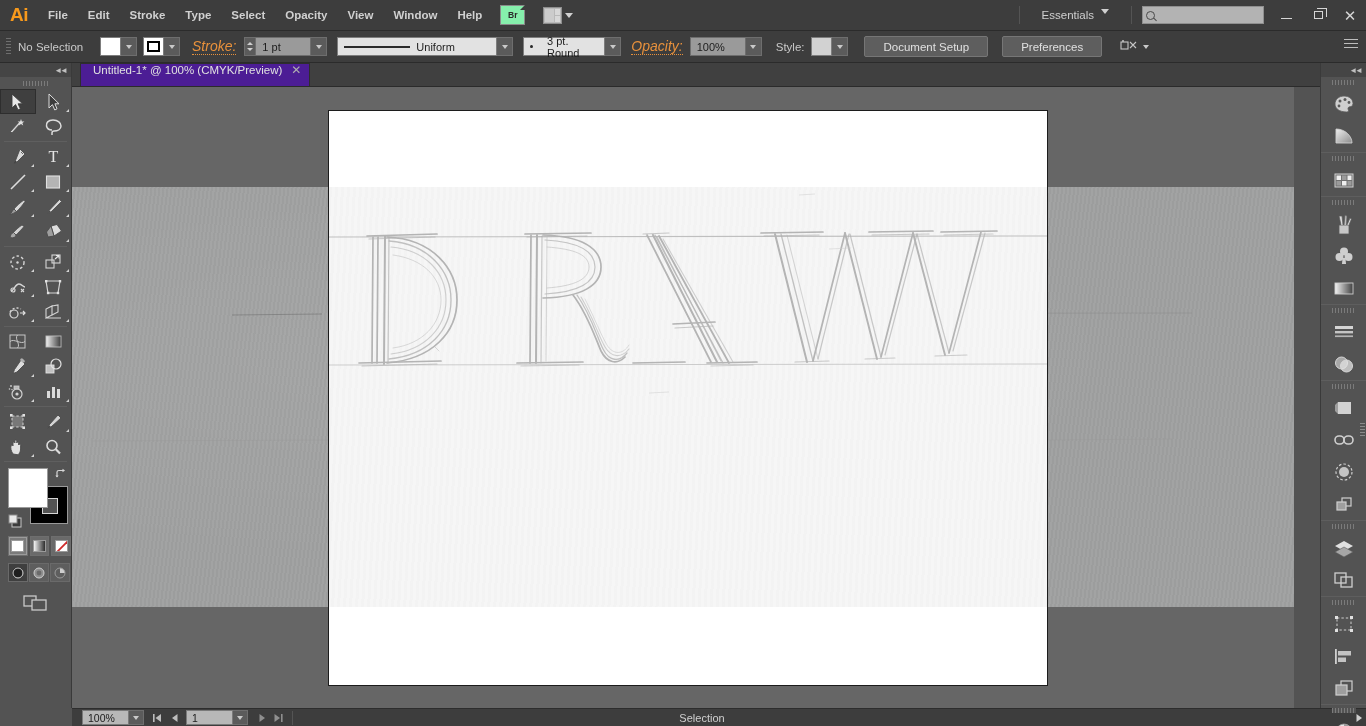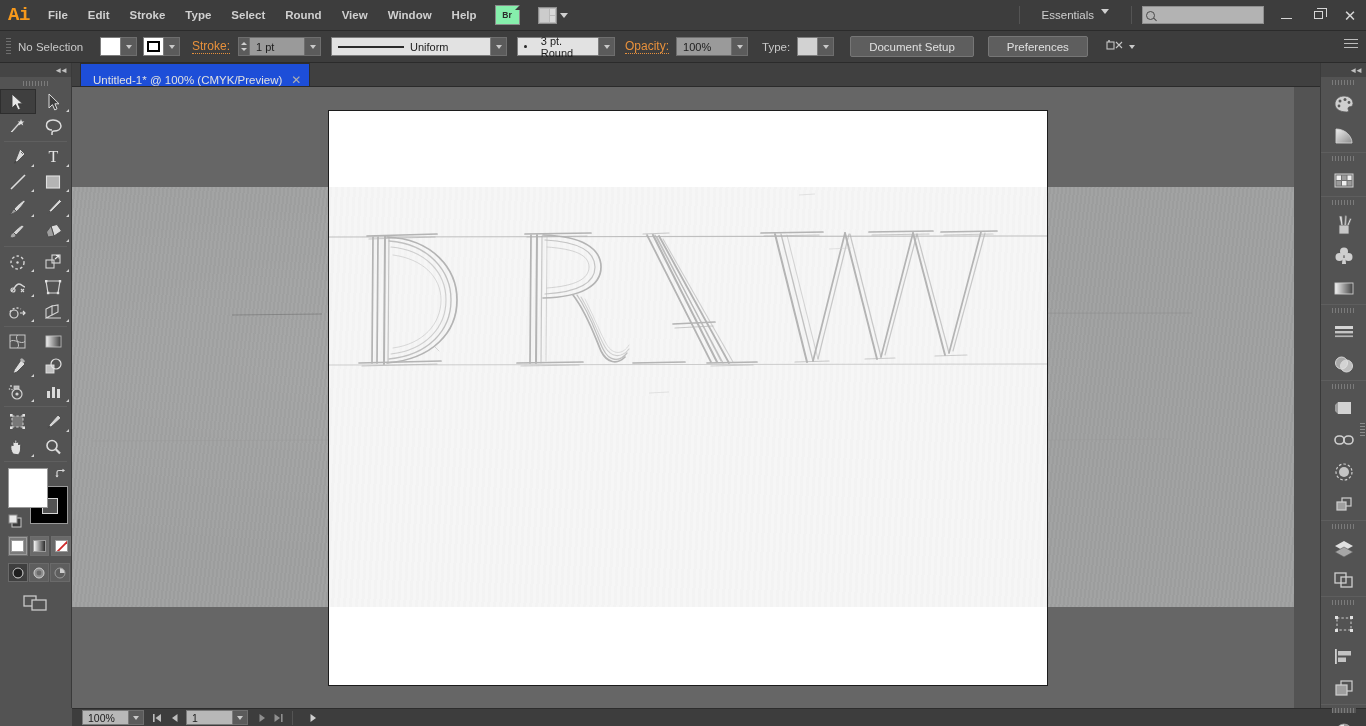--- a/index.html
+++ b/index.html
@@ -19,21 +19,21 @@
   .menubar {
     position: absolute; left: 0; top: 0; width: 1366px; height: 31px;
     background: #3d3d3d;
     border-bottom: 1px solid #2b2b2b;
     display: flex; align-items: center;
   }
   .ai-logo {
     width: 38px; height: 31px;
     display: flex; align-items: center; justify-content: center;
     color: #f7991c; font-weight: bold; font-size: 19px;
-    font-family: Liberation Mono, monospace;
+    font-family: Liberation Sans, sans-serif;
     letter-spacing: -0.5px;
   }
   .menu-item {
     padding: 0 10px; height: 31px; line-height: 31px;
     font-size: 11.5px; color: #d0d0d0; cursor: default; font-weight: bold;
   }
   .mb-sep {
     width: 1px; height: 18px; background: #545454; margin: 0 10px;
   }
   .br-btn {
@@ -134,22 +134,22 @@
   .swatch-style {
     width: 21px; height: 19px; background: #d2d2d2;
     border: 1px solid #7d7d7d;
   }
   .dd-btn {
     width: 16px; height: 19px; background: #5b5b5b;
     border: 1px solid #6e6e6e; border-left: none;
     display: flex; align-items: center; justify-content: center;
   }
   .lbl-orange {
-    color: #e8913c; font-size: 12px;
-    border-bottom: 1px dotted #e8913c; cursor: default;
+    color: #e8913c; font-size: 14px;
+    border-bottom: 1px dotted #e8913c; cursor: default; font-style: italic;
   }
   .spinner {
     width: 11px; height: 19px; background: #5b5b5b;
     border: 1px solid #6e6e6e; border-right: none;
     display: flex; flex-direction: column;
     align-items: center; justify-content: center; gap: 3px;
   }
   .sp-up {
     width: 0; height: 0; border-left: 3px solid transparent;
     border-right: 3px solid transparent; border-bottom: 3.5px solid #cfcfcf;
@@ -193,23 +193,23 @@
   .menu-dots i:nth-child(2) { width: 14px; }
   .menu-dots i:nth-child(3) { width: 14px; }
 
   
   .tabbar {
     position: absolute; left: 72px; top: 63px; width: 1294px; height: 24px;
     background: #404040; border-bottom: 1px solid #2b2b2b;
     display: flex; align-items: flex-end;
   }
   .doc-tab {
-    height: 23px; background: #1d4ed8;
+    height: 23px; background: #4c1d95;
     border: 1px solid #2e2e2e; border-bottom: none;
-    display: flex; align-items: flex-end; gap: 9px;
+    display: flex; align-items: flex-start; gap: 9px;
     padding: 0 8px 0 12px; font-size: 11.5px; color: #e0e0e0;
     margin-left: 8px;
   }
   .tab-close {
     font-size: 12px; color: #b0b0b0; line-height: 1;
   }
   .tab-collapse {
     margin-left: auto; margin-right: 7px; margin-bottom: 6px;
     color: #bdbdbd; font-size: 9px; letter-spacing: -2px;
   }
@@ -443,21 +443,21 @@
 
 <div class="app">
 
   <div class="menubar">
     <div class="ai-logo">Ai</div>
     <div class="menu-item">File</div>
     <div class="menu-item">Edit</div>
     <div class="menu-item">Stroke</div>
     <div class="menu-item">Type</div>
     <div class="menu-item">Select</div>
-    <div class="menu-item">Round</div>
+    <div class="menu-item">Opacity</div>
     <div class="menu-item">View</div>
     <div class="menu-item">Window</div>
     <div class="menu-item">Help</div>
 
     <div class="br-btn">Br</div>
 
     <div class="arrange-btn">
       <div class="arrange-grid">
         <i></i>
           <i></i>
@@ -540,21 +540,21 @@
     </div>
 
     <div class="lbl-orange" style="margin-right:7px">Opacity:</div>
     <div style="display:flex;align-items:center;margin-right:14px">
       <div class="field-gray" style="width:56px">100%</div>
       <div class="dd-btn">
           <span class="caret-sm"></span>
         </div>
     </div>
 
-    <div style="margin-right:7px;font-size:11.5px;color:#c9c9c9">Type:</div>
+    <div style="margin-right:7px;font-size:11.5px;color:#c9c9c9">Style:</div>
     <div style="display:flex;align-items:center;margin-right:16px">
       <div class="swatch-style"></div>
       <div class="dd-btn">
           <span class="caret-sm"></span>
         </div>
     </div>
 
     <div class="cb-btn">Document Setup</div>
     <div style="width:14px"></div>
     <div class="cb-btn">Preferences</div>
@@ -1040,20 +1040,21 @@
       </div>
       <div class="nav-ic">
         <svg width="11" height="10" viewBox="0 0 11 10">
             <path d="M1.5 1 L1.5 9 L7 5 Z" fill="#8f8f8f"></path>
             <rect x="8" y="1" width="1.6" height="8" fill="#8f8f8f"></rect>
           </svg>
       </div>
     </div>
 
     <div class="sb-sep"></div>
+    <div class="sb-status">Selection</div>
     <div style="width:6px"></div>
     <div class="nav-ic">
       <svg width="10" height="10" viewBox="0 0 10 10">
           <path d="M2.5 1 L2.5 9 L8 5 Z" fill="#cfcfcf"></path>
         </svg>
     </div>
   </div>
 
   <div class="dock">
     <div class="dk-head">

